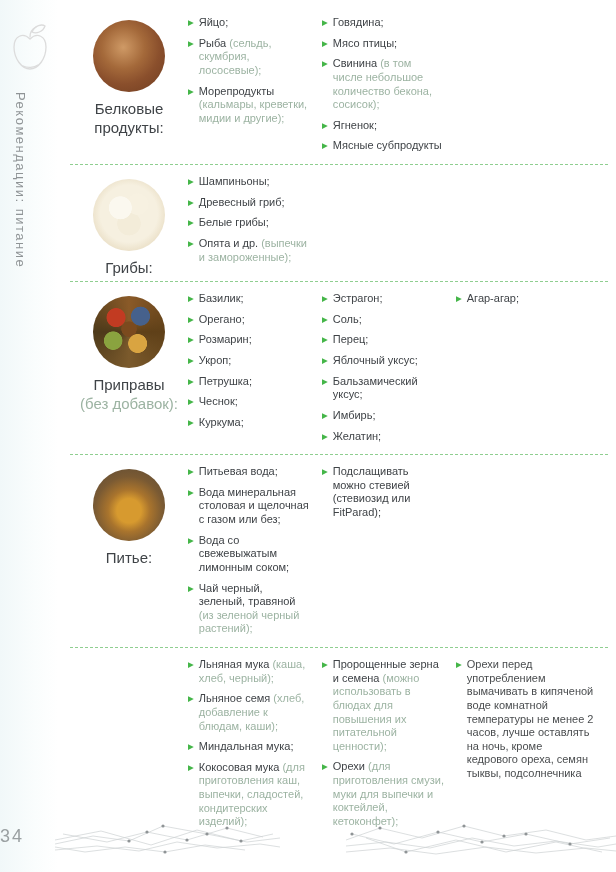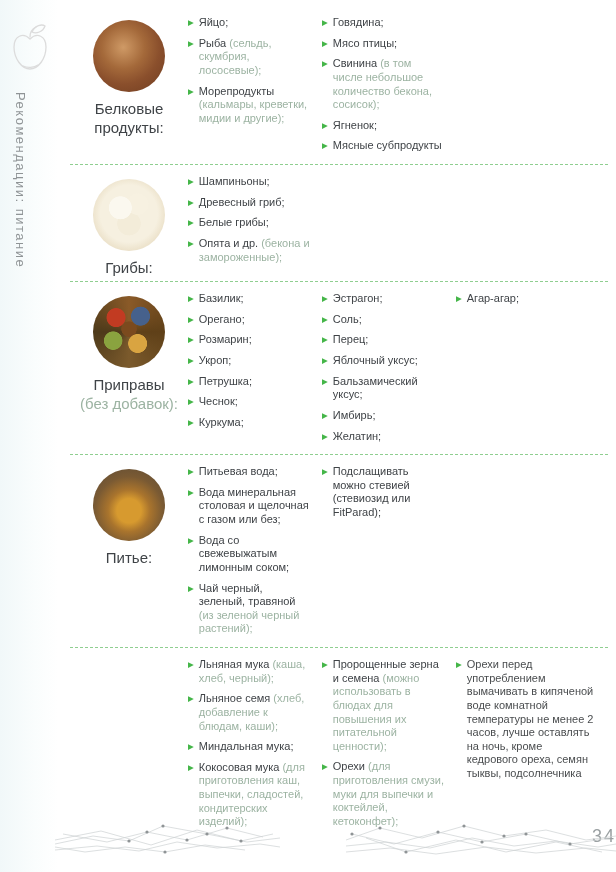--- a/index.html
+++ b/index.html
@@ -28,21 +28,21 @@
   .c0{width:134px;flex:0 0 134px;}
   .c1{width:134px;flex:0 0 134px;}
   .c2{flex:1;}
   .item{display:flex;margin-bottom:7px;font-size:11px;line-height:1.24;}
   .arrow{flex:0 0 auto;color:#45b649;font-size:7.5px;line-height:1;margin:3px 5px 0 0;}
   .b{font-weight:normal;color:#3f4347;}
   .g{color:#9cb3a2;}
   .d{color:#4a4d4f;margin-top:17px;}
   .sep{border:none;border-top:1.5px dashed #8fce90;margin:4px 0 10px 0;}
   .footer{position:absolute;left:0;right:0;bottom:8px;height:52px;}
-  .page-num{position:absolute;left:0;right:0;top:14px;text-align:right;
+  .page-num{position:absolute;left:0;right:0;top:14px;text-align:left;
     color:#9aa0a2;font-size:18px;letter-spacing:2px;}
   .deco-l{position:absolute;left:55px;top:2px;}
   .deco-r{position:absolute;right:0;top:2px;}
 </style>
 </head>
 <body>
 
 <div class="side-strip"></div>
 
 <div class="apple-wrap">
@@ -125,21 +125,21 @@
             <div class="item">
               <span class="arrow">▶</span>
               <span><span class="b">Древесный гриб;</span></span>
             </div>
             <div class="item">
               <span class="arrow">▶</span>
               <span><span class="b">Белые грибы;</span></span>
             </div>
             <div class="item">
               <span class="arrow">▶</span>
-              <span><span class="b">Опята и др. </span><span class="g">(бекона и замороженные);</span></span>
+              <span><span class="b">Опята и др. </span><span class="g">(выпечки и замороженные);</span></span>
             </div>
           </div>
           <div class="col c1"></div>
           <div class="col c2"></div>
         </div>
       </div>
       <hr class="sep">
       <div class="section" style="min-height: 106px;">
         <div class="fig">
           <div class="circle img-spices"></div>

